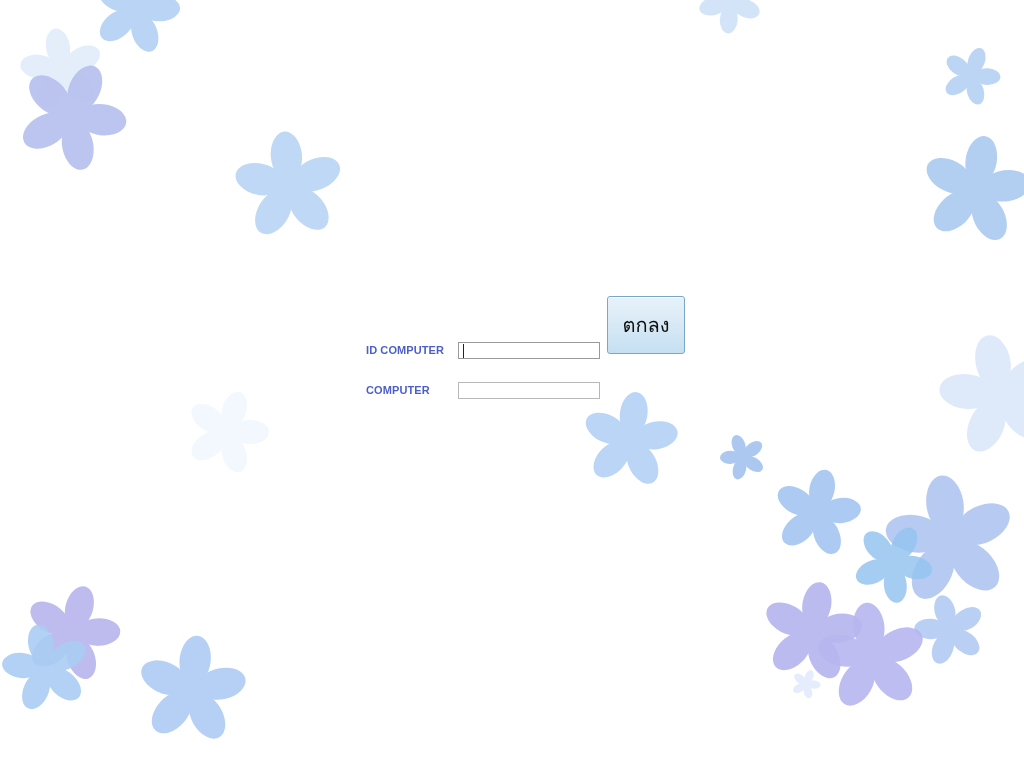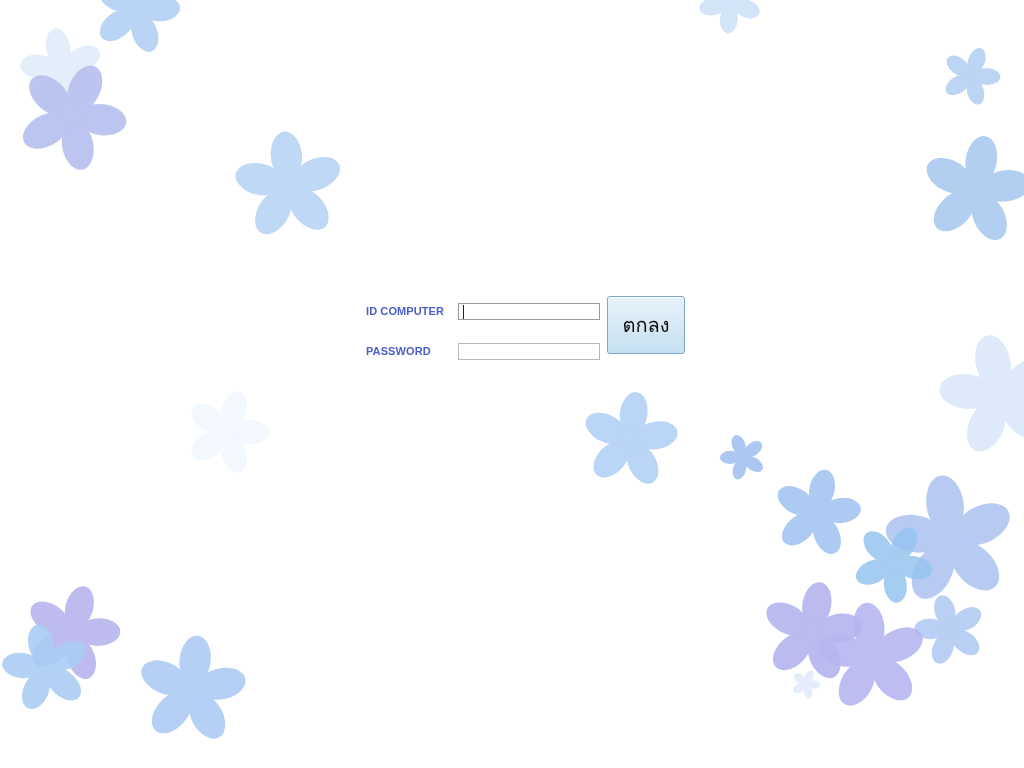--- a/index.html
+++ b/index.html
@@ -32,20 +32,21 @@
     height: 66px;
   }
 
   .field-row {
     position: absolute;
     left: 0;
     width: 100%;
     height: 22px;
     display: flex;
     align-items: center;
+    margin-top: 39px;
   }
   .row-id { top: 4px; }
   .row-pw { top: 44px; }
 
   .field-label {
     width: 92px;
     flex: 0 0 92px;
     font-family: "Liberation Sans", sans-serif;
     font-size: 11px;
     font-weight: bold;
@@ -147,18 +148,18 @@
 
 <div id="login-form">
 
   <div class="field-row row-id">
     <span class="field-label">ID COMPUTER</span>
     <input class="field-input focused" type="text" placeholder="" style="">
     <span class="caret"></span>
   </div>
 
   <div class="field-row row-pw">
-    <span class="field-label">PASSWORD</span>
+    <span class="field-label">COMPUTER</span>
     <input class="field-input" type="password" placeholder="" style="">
   </div>
 
   <button id="submit-button">ตกลง</button>
 </div>
 
 </body></html>

